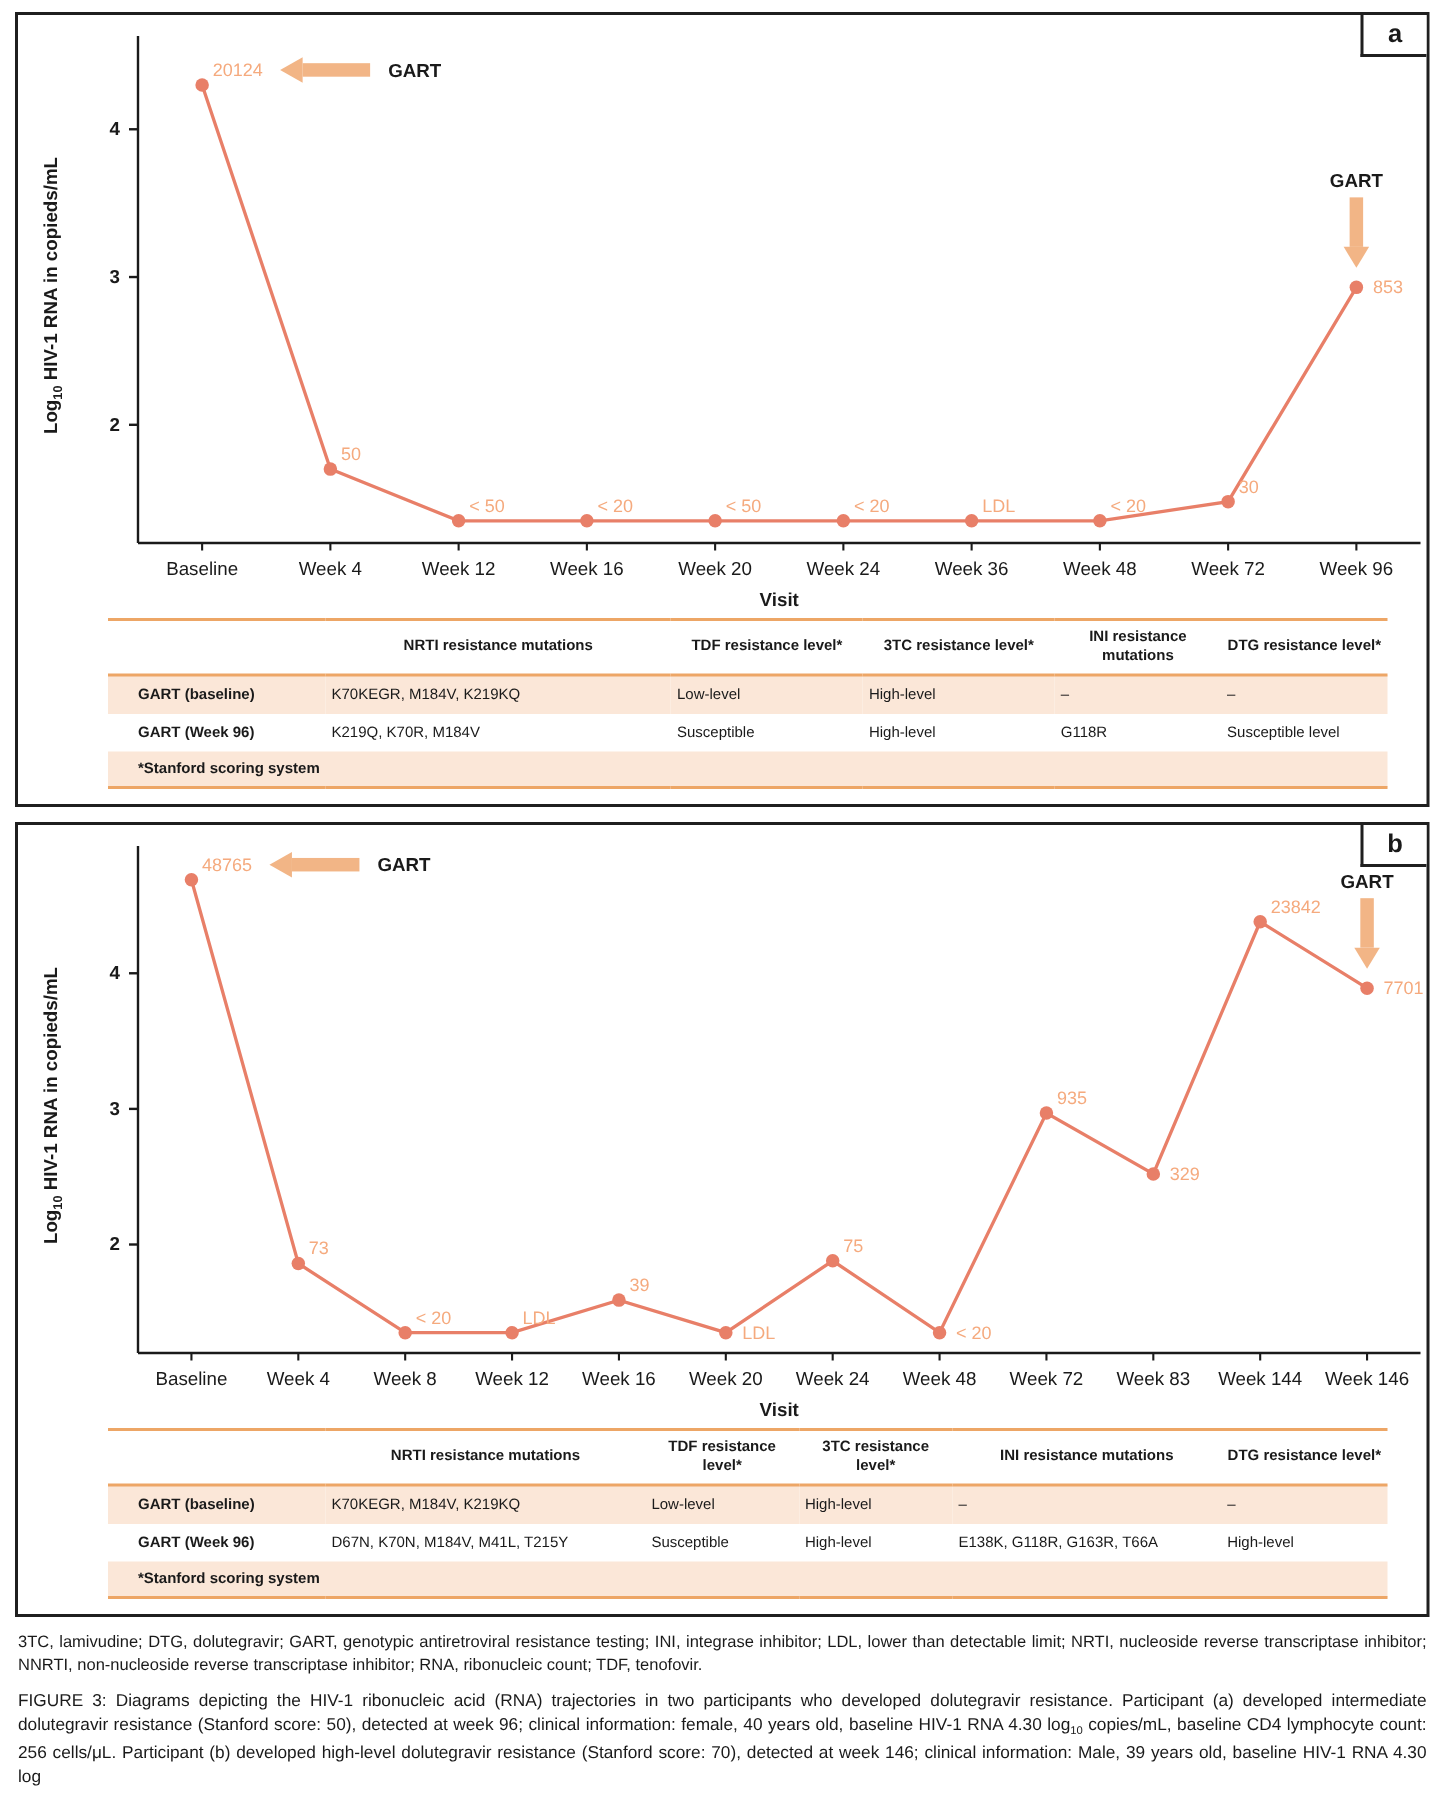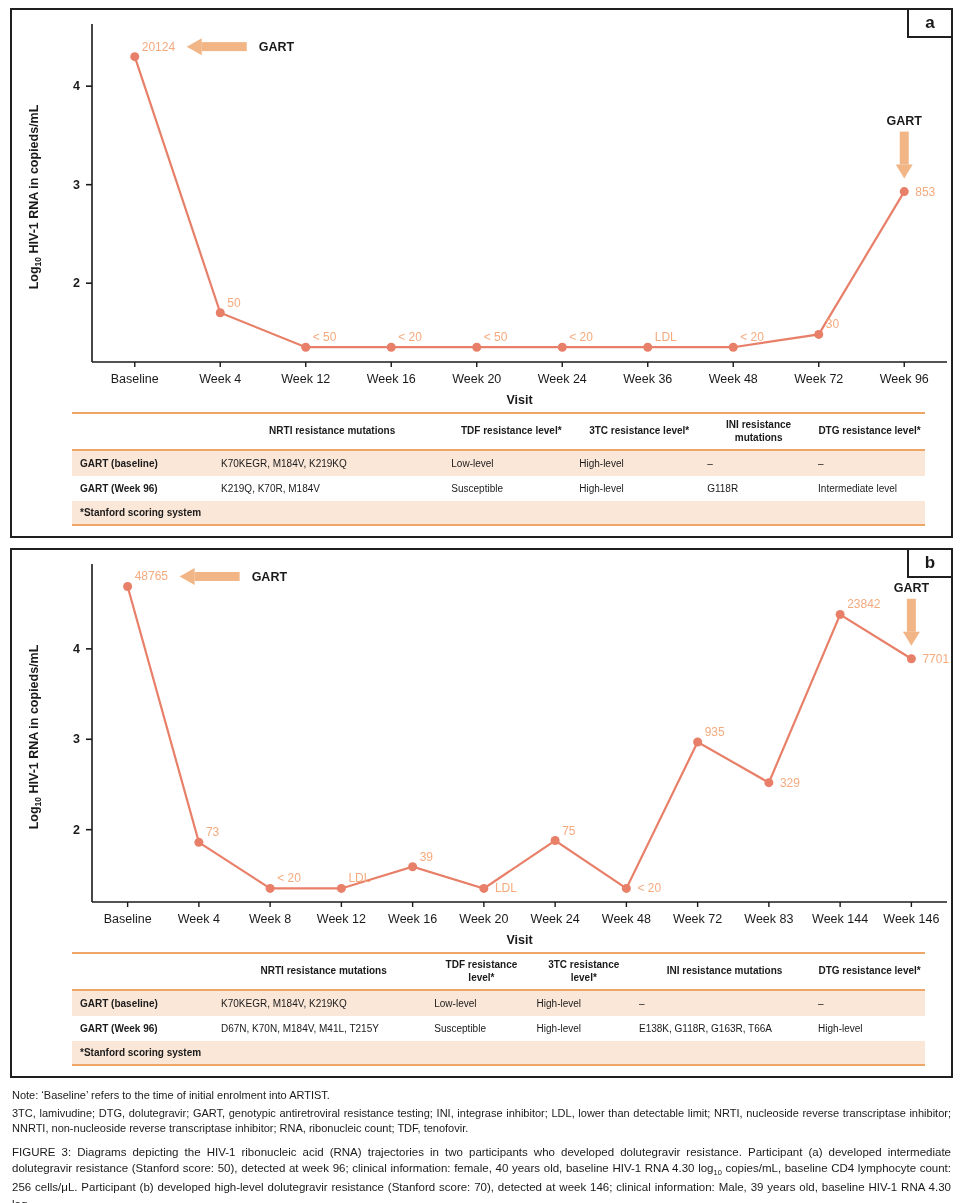--- a/index.html
+++ b/index.html
@@ -12,21 +12,21 @@
   .panel{position:relative;border:2px solid #1f1f1f;margin:8px 10px 10px 10px;padding-top:4px;background:#fff;}
   .corner{position:absolute;top:0;right:0;width:44px;height:28px;border-left:2px solid #1f1f1f;
     border-bottom:2px solid #1f1f1f;display:flex;align-items:center;justify-content:center;
     font-weight:bold;font-size:17px;background:#fff;z-index:2;}
   svg.chart{display:block;width:936px;height:398px;margin:0 auto;}
   .rtable{width:calc(100% - 86px);margin:0 26px 10px 60px;border-collapse:collapse;font-size:10px;
     border-top:2px solid var(--tborder);border-bottom:2px solid var(--tborder);}
   .rtable th{font-weight:bold;text-align:center;padding:5px 4px;line-height:1.25;}
   .rtable thead tr{border-bottom:2px solid var(--tborder);}
   .rtable td{text-align:left;padding:6px 4px;line-height:1.3;}
-  .rtable th:first-child,.rtable td:first-child{text-align:left;padding-left:8px;}
+  .rtable th:first-child,.rtable td:first-child{text-align:left;padding-left:20px;}
   .rtable td:first-child{font-weight:bold;}
   tr.shade{background:var(--rowbg);}
   tr.footnote-row td{text-align:left;font-weight:normal;background:var(--rowbg);padding:5px 8px;}
   .notes{margin:2px 12px 8px 12px;}
   .note-line{margin:2px 0 3px 0;font-size:11px;line-height:1.35;}
   .justify{text-align:justify;}
   .caption{margin:8px 0 4px 0;font-size:11.5px;line-height:1.45;text-align:justify;}
   .caption b{font-weight:normal;}
   sub.s10{font-size:7.5px;}
 </style>
@@ -121,21 +121,21 @@
           <td>High-level</td>
           <td>–</td>
           <td>–</td>
         </tr>
         <tr>
           <td>GART (Week 96)</td>
           <td>K219Q, K70R, M184V</td>
           <td>Susceptible</td>
           <td>High-level</td>
           <td>G118R</td>
-          <td>Intermediate level</td>
+          <td>Susceptible level</td>
         </tr>
         <tr class="footnote-row">
           <td colspan="6">*Stanford scoring system</td>
         </tr>
       </tbody>
     </table>
 </div>
 
 <div class="panel">
   <div class="corner">b</div>
@@ -243,16 +243,15 @@
           <td>High-level</td>
         </tr>
         <tr class="footnote-row">
           <td colspan="6">*Stanford scoring system</td>
         </tr>
       </tbody>
     </table>
 </div>
 
 <div class="notes">
-  <p class="note-line">Note: ‘Baseline’ refers to the time of initial enrolment into ARTIST.</p>
   <p class="note-line justify">3TC, lamivudine; DTG, dolutegravir; GART, genotypic antiretroviral resistance testing; INI, integrase inhibitor; LDL, lower than detectable limit; NRTI, nucleoside reverse transcriptase inhibitor; NNRTI, non-nucleoside reverse transcriptase inhibitor; RNA, ribonucleic count; TDF, tenofovir.</p>
   <p class="caption" id="caption"><b>FIGURE 3:</b><span> Diagrams depicting the HIV-1 ribonucleic acid (RNA) trajectories in two participants who developed dolutegravir resistance. Participant (a) developed intermediate dolutegravir resistance (Stanford score: 50), detected at week 96; clinical information: female, 40 years old, baseline HIV-1 RNA 4.30 log</span><sub class="s10">10</sub><span> copies/mL, baseline CD4 lymphocyte count: 256 cells/μL. Participant (b) developed high-level dolutegravir resistance (Stanford score: 70), detected at week 146; clinical information: Male, 39 years old, baseline HIV-1 RNA 4.30 log</span></p>
 </div>
 
 </body></html>

